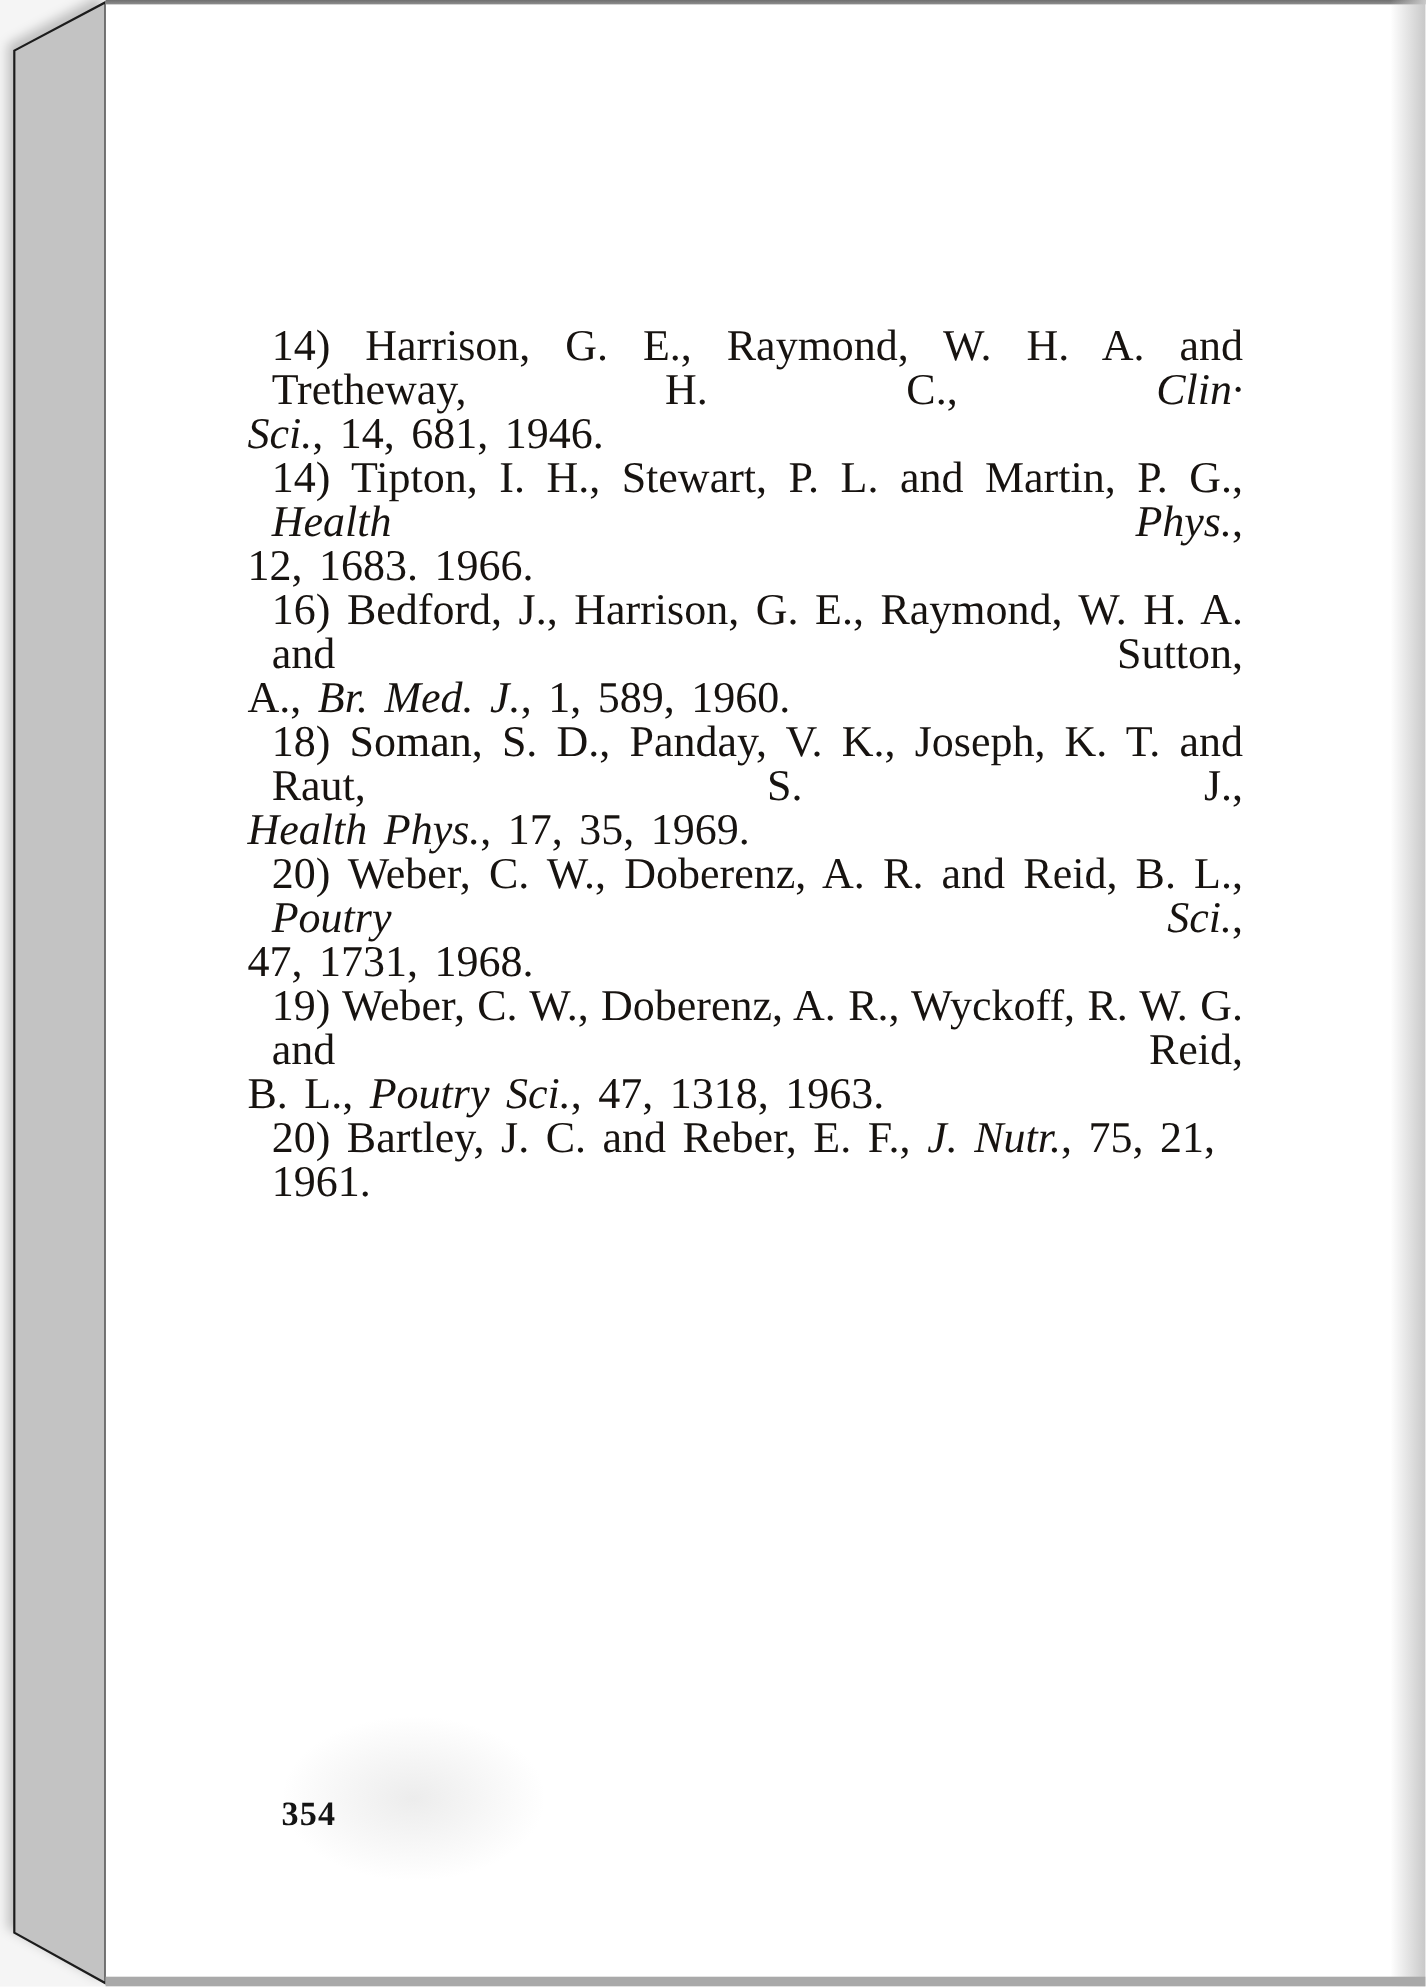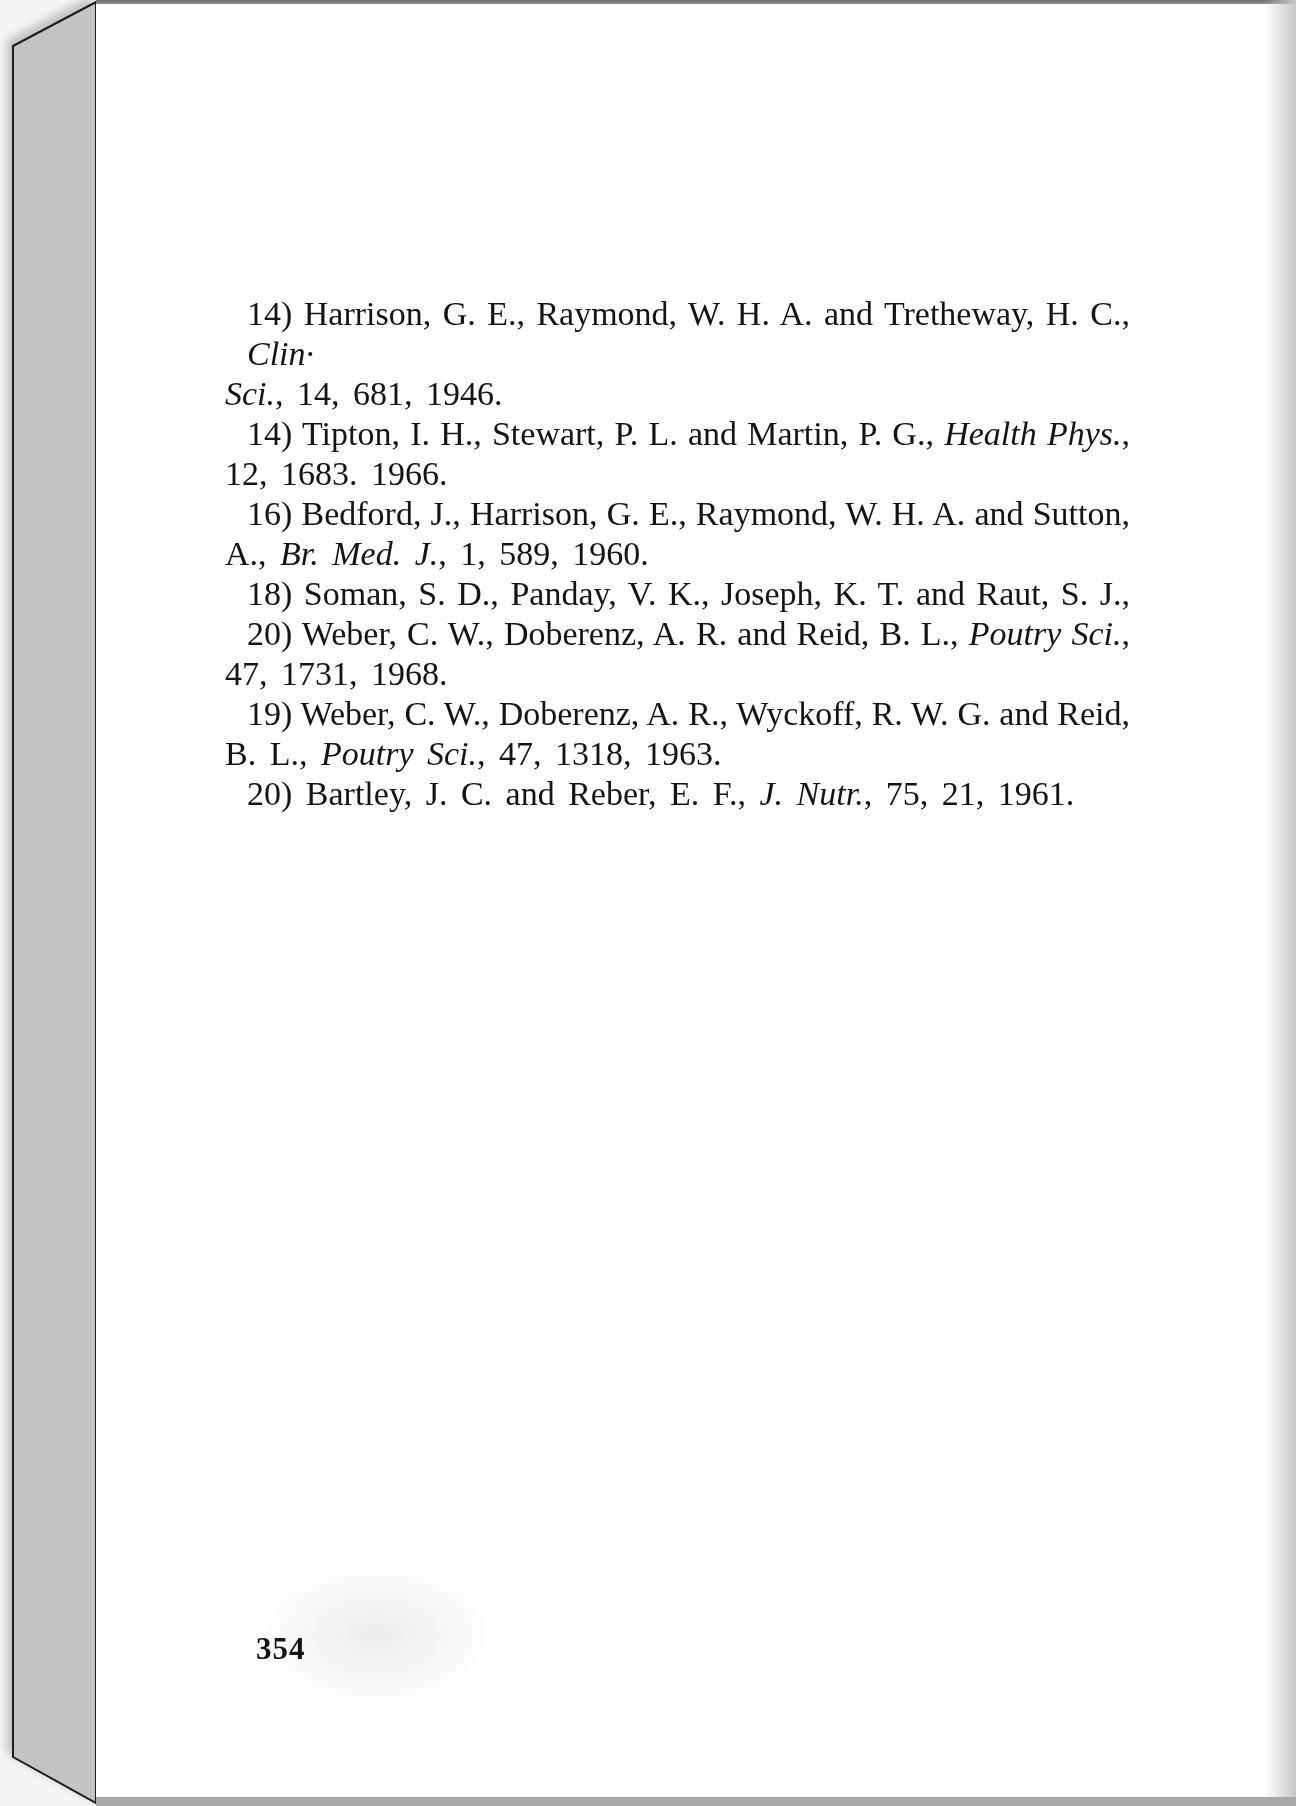--- a/index.html
+++ b/index.html
@@ -33,21 +33,21 @@
   }
   .page-right-shade{
     position:absolute;top:0;bottom:0;right:0;width:32px;
     background:linear-gradient(to right,rgba(255,255,255,0),var(--right-shade));
   }
   .content{
     position:absolute;left:129px;top:294px;width:905px;
     color:var(--ink);
   }
   .ref-line{
-    font-size:34px;line-height:40px;word-spacing:5px;
+    font-size:40px;line-height:40px;word-spacing:5px;
     text-align:left;
   }
   .ref-line.indent{padding-left:22px;}
   .ref-line.justify{
     text-align:justify;text-align-last:justify;word-spacing:0;
   }
   .ref-line .it{font-style:italic;}
   .scan-smudge{
     position:absolute;left:160px;top:1560px;width:240px;height:150px;
     background:radial-gradient(closest-side,rgba(170,170,170,0.22),rgba(170,170,170,0));
@@ -79,20 +79,21 @@
       <div>
         <div class="ref-line indent justify"><span>14) Tipton, I. H., Stewart, P. L. and Martin, P. G., </span><span class="it">Health Phys.</span><span>,</span></div>
         <div class="ref-line"><span>12, 1683. 1966.</span></div>
       </div>
       <div>
         <div class="ref-line indent justify"><span>16) Bedford, J., Harrison, G. E., Raymond, W. H. A. and Sutton,</span></div>
         <div class="ref-line"><span>A., </span><span class="it">Br. Med. J.</span><span>, 1, 589, 1960.</span></div>
       </div>
       <div>
         <div class="ref-line indent justify"><span>18) Soman, S. D., Panday, V. K., Joseph, K. T. and Raut, S. J.,</span></div>
+        <div class="ref-line"><span class="it">Health Phys.</span><span>, 17, 35, 1969.</span></div>
       </div>
       <div>
         <div class="ref-line indent justify"><span>20) Weber, C. W., Doberenz, A. R. and Reid, B. L., </span><span class="it">Poutry Sci.</span><span>,</span></div>
         <div class="ref-line"><span>47, 1731, 1968.</span></div>
       </div>
       <div>
         <div class="ref-line indent justify"><span>19) Weber, C. W., Doberenz, A. R., Wyckoff, R. W. G. and Reid,</span></div>
         <div class="ref-line"><span>B. L., </span><span class="it">Poutry Sci.</span><span>, 47, 1318, 1963.</span></div>
       </div>
       <div>

